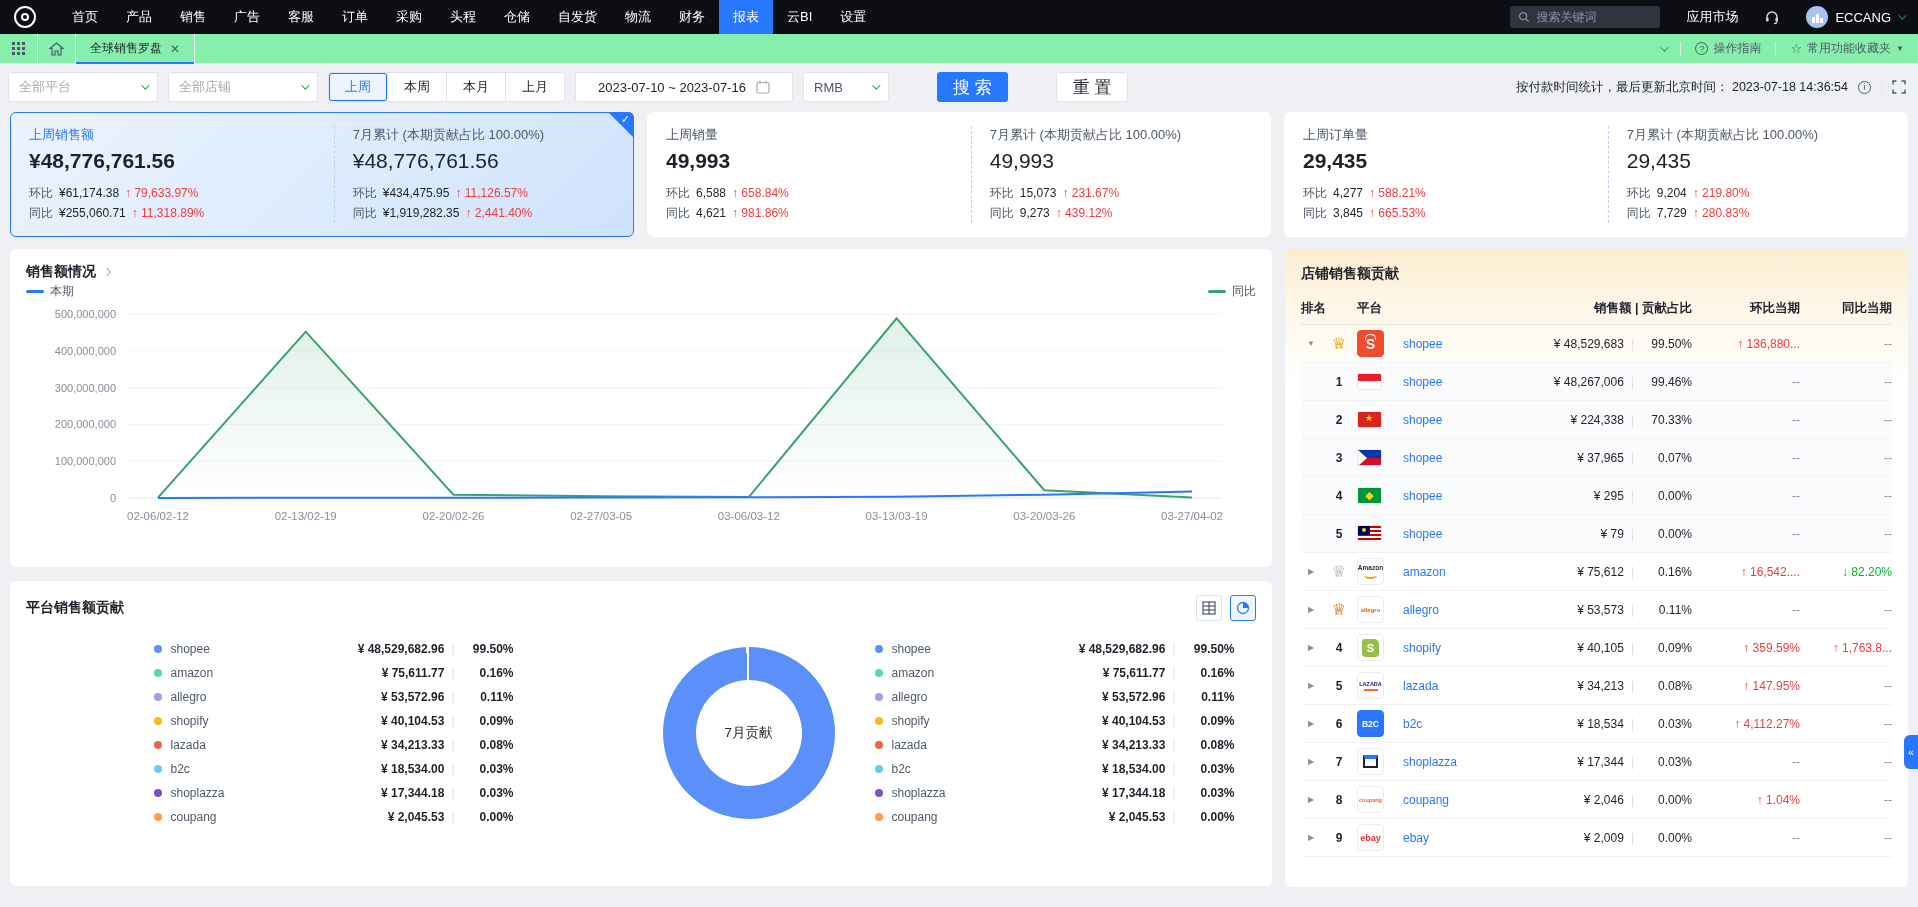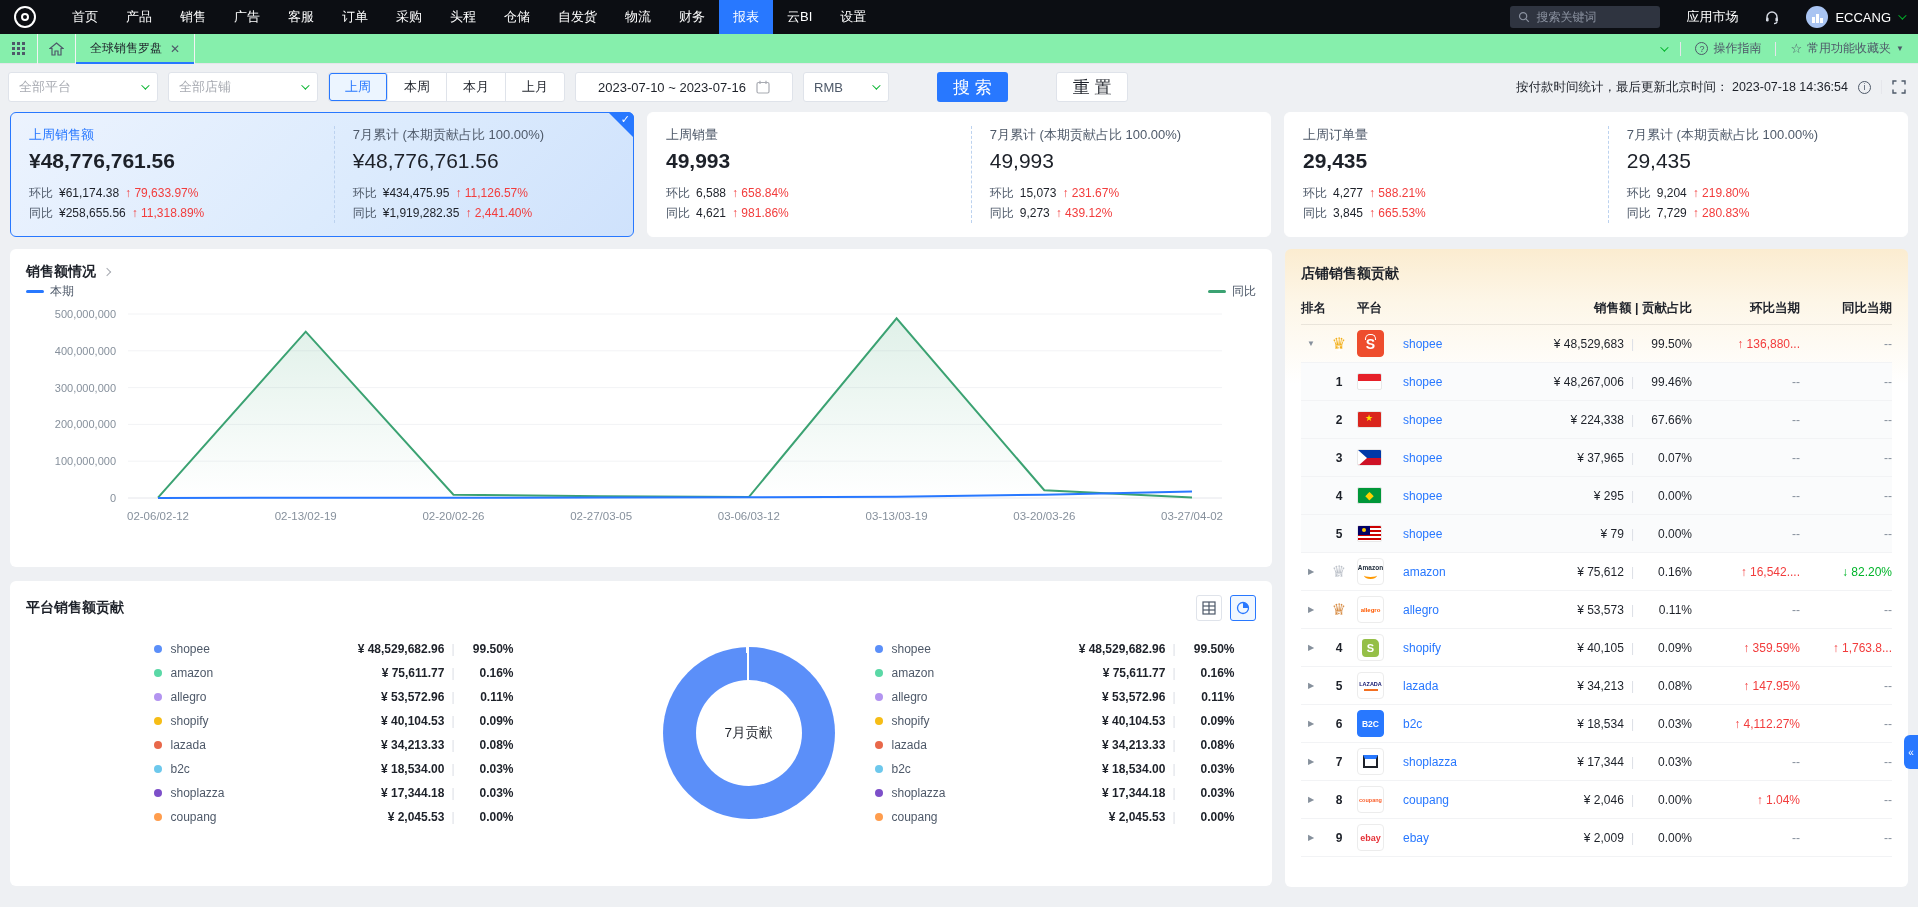--- a/index.html
+++ b/index.html
@@ -293,21 +293,21 @@
     <div class="kpi-half l">
       <div class="kpi-title">上周销售额</div>
       <div class="kpi-value">¥48,776,761.56</div>
       <div class="kcomp">
           <span class="lbl">环比</span>
           <span class="base">¥61,174.38</span>
           <span class="pct">↑ 79,633.97%</span>
         </div>
       <div class="kcomp">
           <span class="lbl">同比</span>
-          <span class="base">¥258,655.56</span>
+          <span class="base">¥255,060.71</span>
           <span class="pct">↑ 11,318.89%</span>
         </div>
     </div>
     <div class="kpi-half r">
       <div class="kpi-title">7月累计 (本期贡献占比 100.00%)</div>
       <div class="kpi-value">¥48,776,761.56</div>
       <div class="kcomp">
           <span class="lbl">环比</span>
           <span class="base">¥434,475.95</span>
           <span class="pct">↑ 11,126.57%</span>
@@ -637,21 +637,21 @@
   </div>
 
   <div class="tgrid trow sub">
     <span class="c-exp"></span>
     <span class="c-rank" style="font-weight: bold;">2</span>
     <span class="c-logo-wrap">
             <span class="flagbox flag-vietnam"></span>
           </span>
     <a class="c-name" href="#">shopee</a>
     <span class="c-amt">¥ 224,338</span>
-    <span class="c-share">67.66%</span>
+    <span class="c-share">70.33%</span>
     <span class="c-mom na">--</span>
     <span class="c-yoy na">--</span>
   </div>
 
   <div class="tgrid trow sub">
     <span class="c-exp"></span>
     <span class="c-rank" style="font-weight: bold;">3</span>
     <span class="c-logo-wrap">
             <span class="flagbox flag-philippines"></span>
           </span>

